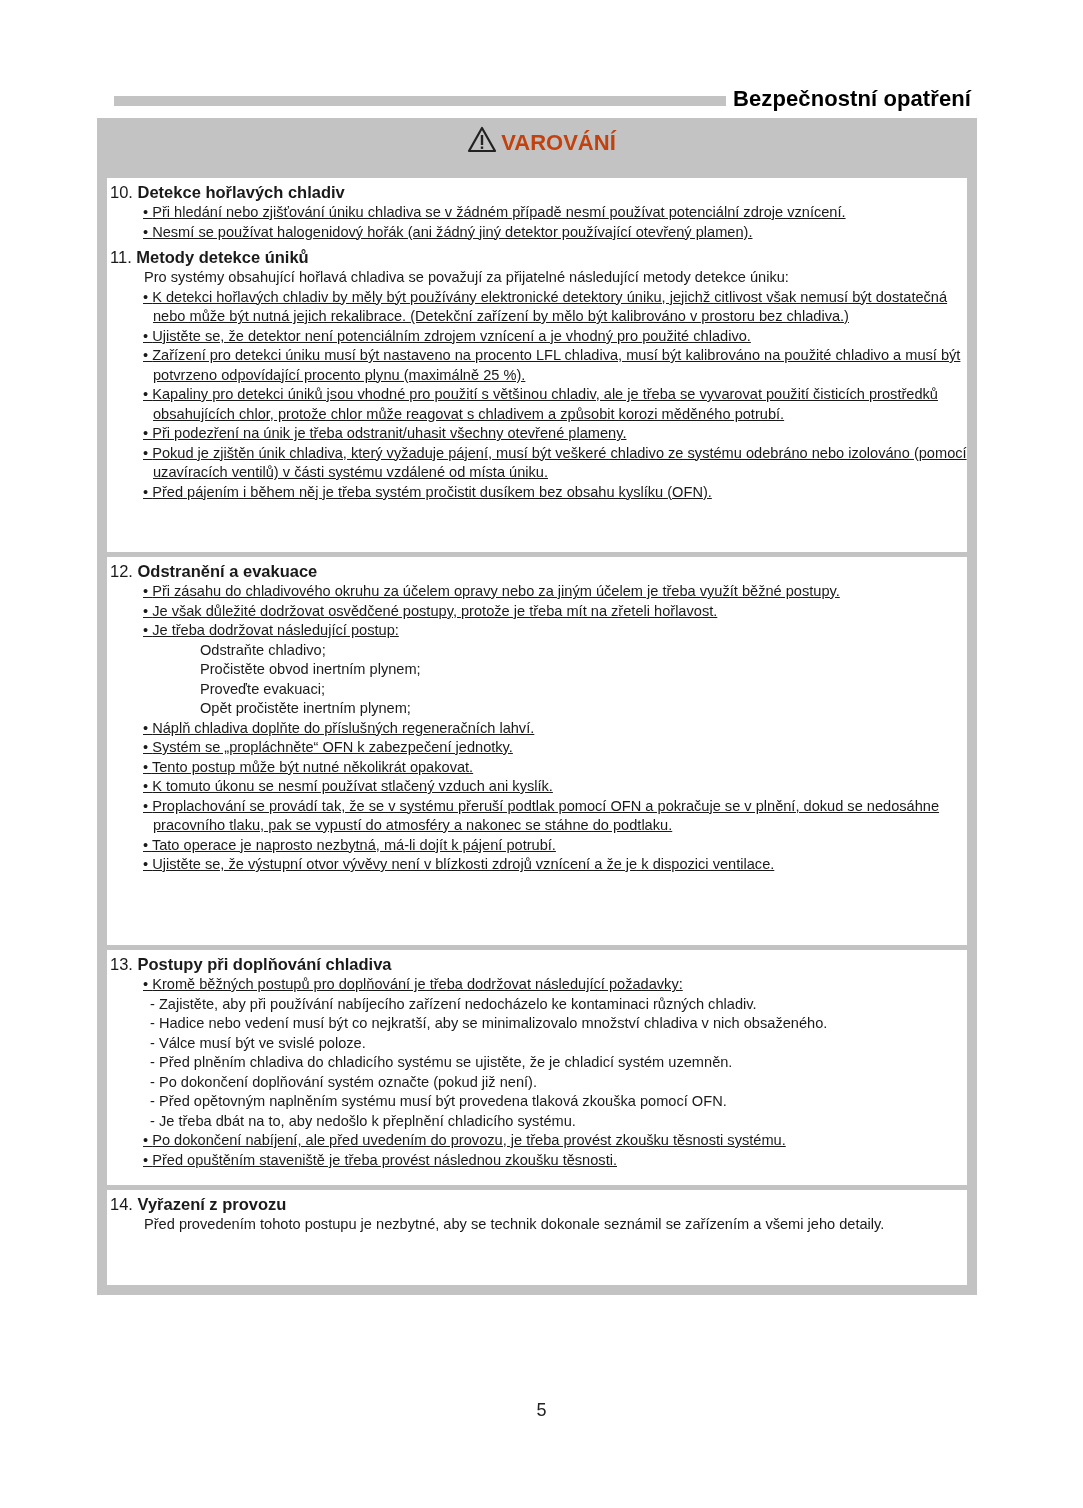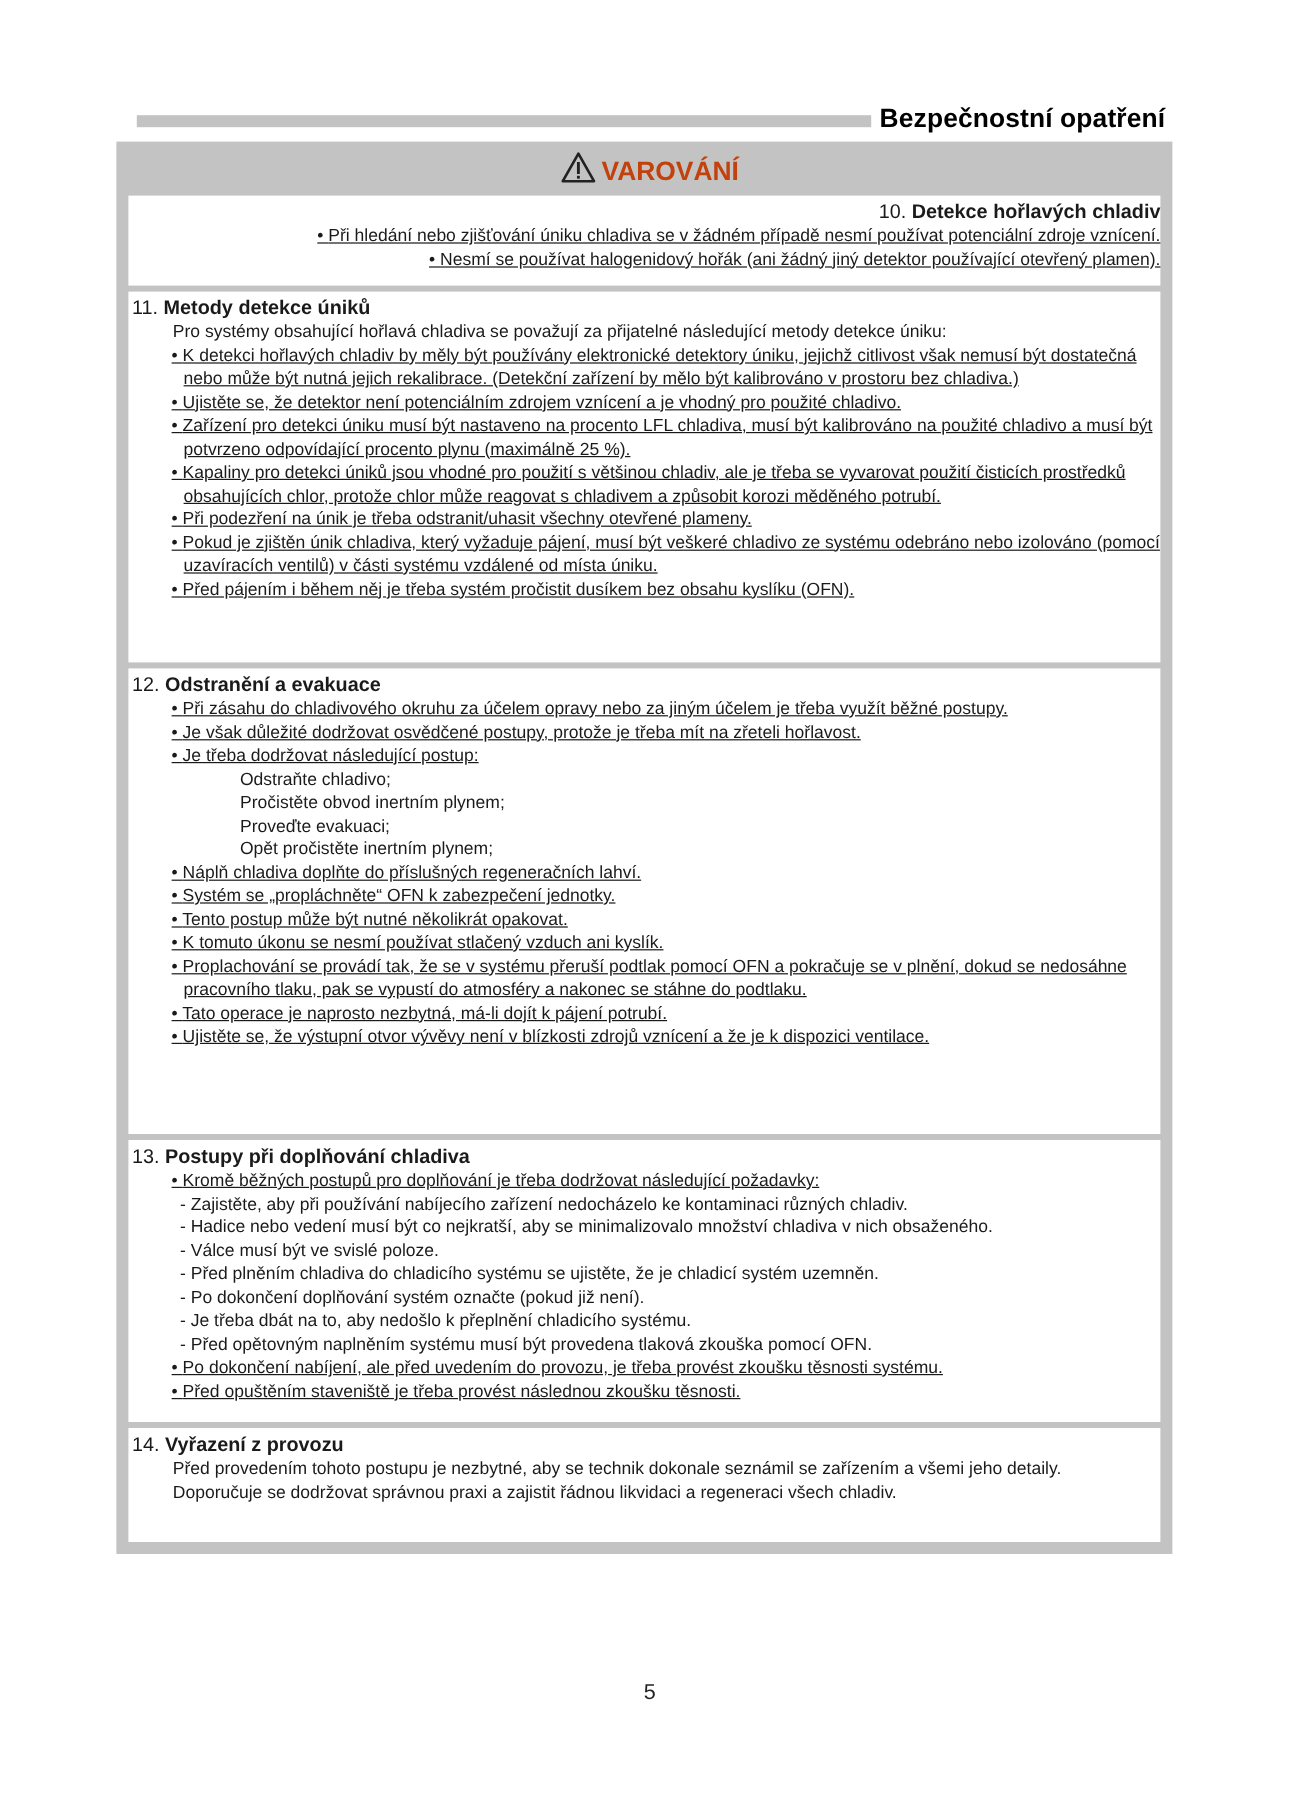--- a/index.html
+++ b/index.html
@@ -51,21 +51,21 @@
   <span>
     <svg viewBox="0 0 30 27">
       <polygon points="15,2 28,25 2,25" fill="none" stroke="#222" stroke-width="2.2" stroke-linejoin="round"></polygon>
       <line x1="15" y1="9" x2="15" y2="19" stroke="#222" stroke-width="2.4"></line>
       <rect x="13.8" y="20.5" width="2.4" height="2.4" fill="#222"></rect>
     </svg>
   </span>
   <span>VAROVÁNÍ</span>
 </div>
 
-<div class="panel" style="top:163px;height:75px;text-align:right;">
+<div class="panel" style="top:178px;height:75px;">
   <h3><span>10.</span> <b>Detekce hořlavých chladiv</b></h3>
   <div class="bul">Při hledání nebo zjišťování úniku chladiva se v žádném případě nesmí používat potenciální zdroje vznícení.</div>
   <div class="bul">Nesmí se používat halogenidový hořák (ani žádný jiný detektor používající otevřený plamen).</div>
 </div>
 
 <div class="panel" style="top:243px;height:309px;">
   <h3><span>11.</span> <b>Metody detekce úniků</b></h3>
   <div class="intro">Pro systémy obsahující hořlavá chladiva se považují za přijatelné následující metody detekce úniku:</div>
   <div class="bul">K detekci hořlavých chladiv by měly být používány elektronické detektory úniku, jejichž citlivost však nemusí být dostatečná nebo může být nutná jejich rekalibrace. (Detekční zařízení by mělo být kalibrováno v prostoru bez chladiva.)</div>
   <div class="bul">Ujistěte se, že detektor není potenciálním zdrojem vznícení a je vhodný pro použité chladivo.</div>
@@ -95,25 +95,24 @@
 </div>
 
 <div class="panel" style="top:950px;height:235px;">
   <h3><span>13.</span> <b>Postupy při doplňování chladiva</b></h3>
   <div class="bul">Kromě běžných postupů pro doplňování je třeba dodržovat následující požadavky:</div>
   <div class="dash">Zajistěte, aby při používání nabíjecího zařízení nedocházelo ke kontaminaci různých chladiv.</div>
   <div class="dash">Hadice nebo vedení musí být co nejkratší, aby se minimalizovalo množství chladiva v nich obsaženého.</div>
   <div class="dash">Válce musí být ve svislé poloze.</div>
   <div class="dash">Před plněním chladiva do chladicího systému se ujistěte, že je chladicí systém uzemněn.</div>
   <div class="dash">Po dokončení doplňování systém označte (pokud již není).</div>
+  <div class="dash">Před opětovným naplněním systému musí být provedena tlaková zkouška pomocí OFN.</div>
   <div class="dash">Je třeba dbát na to, aby nedošlo k přeplnění chladicího systému.</div>
-  <div class="dash">Před opětovným naplněním systému musí být provedena tlaková zkouška pomocí OFN.</div>
   <div class="bul">Po dokončení nabíjení, ale před uvedením do provozu, je třeba provést zkoušku těsnosti systému.</div>
   <div class="bul">Před opuštěním staveniště je třeba provést následnou zkoušku těsnosti.</div>
 </div>
 
 <div class="panel" style="top:1190px;height:95px;">
   <h3><span>14.</span> <b>Vyřazení z provozu</b></h3>
   <div class="para">Před provedením tohoto postupu je nezbytné, aby se technik dokonale seznámil se zařízením a všemi jeho detaily.</div>
-  <div class="para">Doporučuje se dodržovat správnou praxi a zajistit řádnou likvidaci a regeneraci všech chladiv.</div>
 </div>
 
 <div class="page-number">5</div>
 
 </body></html>

